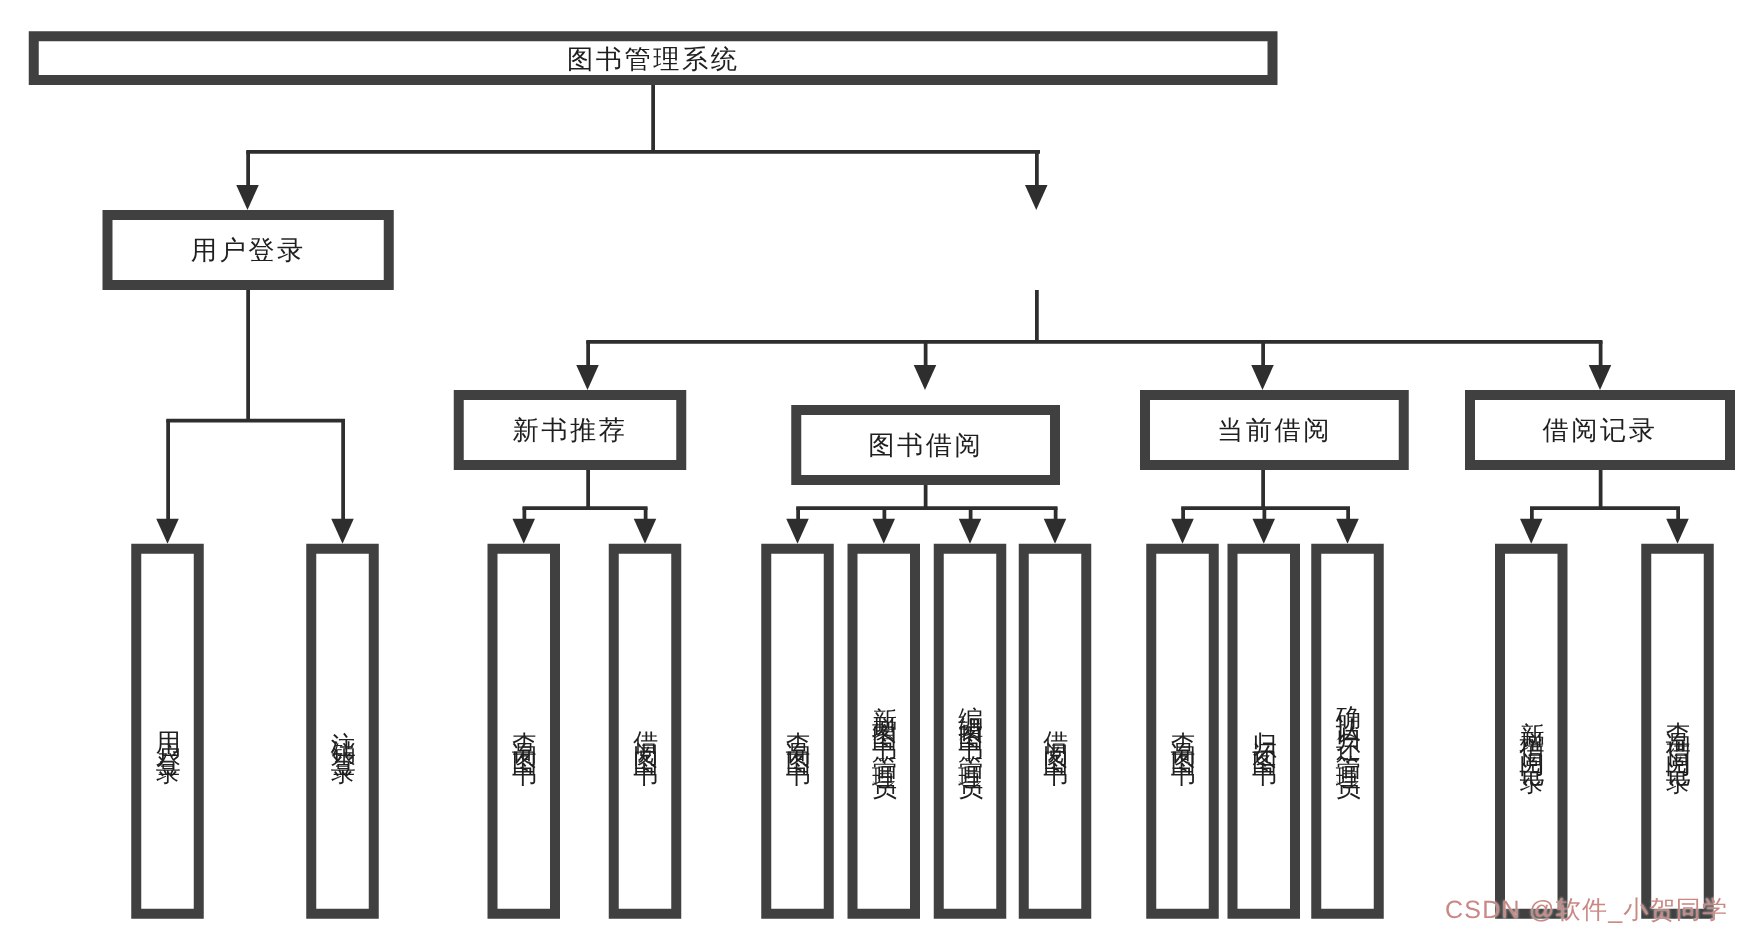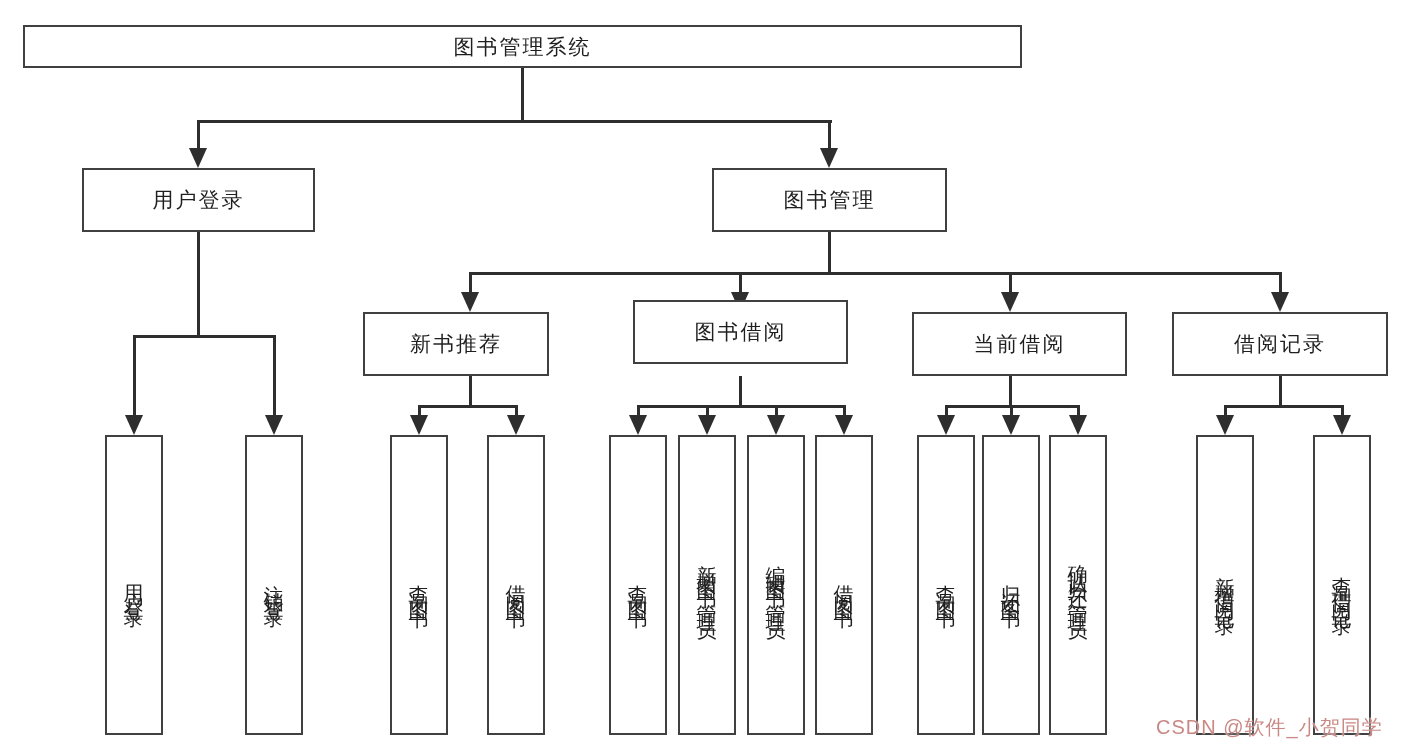--- a/index.html
+++ b/index.html
@@ -7,21 +7,21 @@
     position: relative;
     width: 1405px;
     height: 747px;
     background: #ffffff;
     font-family: "Liberation Sans", "DejaVu Sans", sans-serif;
     overflow: hidden;
   }
   .node {
     position: absolute;
     box-sizing: border-box;
-    border: 2px solid #404040;
+    border: 8px solid #404040;
     background: #ffffff;
     display: flex;
     align-items: center;
     justify-content: center;
     color: #1f1f1f;
     font-size: 21px;
     letter-spacing: 2px;
     z-index: 2;
   }
   .node.v span {
@@ -58,28 +58,25 @@
 
 <div class="canvas">
 
   <div class="node h" style="left:23px; top:25px; width:999px; height:43px;">
     <span>图书管理系统</span>
   </div>
 
   <div class="node h" style="left:82px; top:168px; width:233px; height:64px;">
     <span>用户登录</span>
   </div>
-  <div class="node h" style="left:712px; top:168px; width:235px; height:64px;">
-    <span>图书管理</span>
-  </div>
 
   <div class="node h" style="left:363px; top:312px; width:186px; height:64px;">
     <span>新书推荐</span>
   </div>
-  <div class="node h" style="left:633px; top:300px; width:215px; height:64px;">
+  <div class="node h" style="left:633px; top:324px; width:215px; height:64px;">
     <span>图书借阅</span>
   </div>
   <div class="node h" style="left:902px; top:312px; width:215px; height:64px;margin-left:10px;">
     <span>当前借阅</span>
   </div>
   <div class="node h" style="left:1172px; top:312px; width:216px; height:64px;">
     <span>借阅记录</span>
   </div>
 
   <div class="node v" style="left:105px; top:435px; width:58px; height:300px;">

